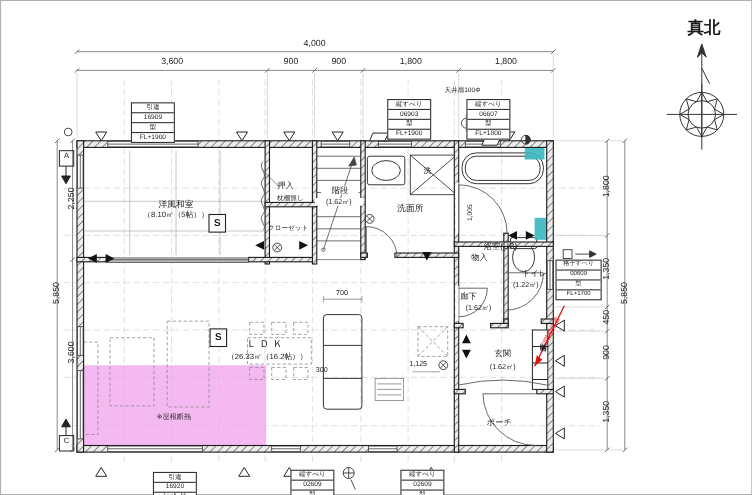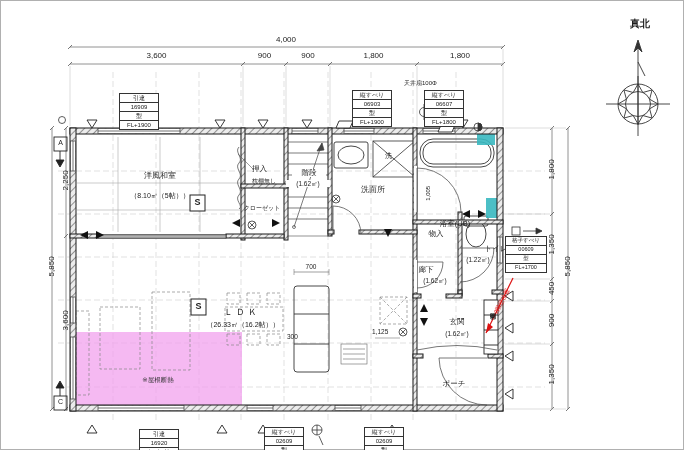--- a/index.html
+++ b/index.html
@@ -354,31 +354,31 @@
 <div class="t c rot" style="left:38px;top:316px;width:56px;">3,600</div>
 <div class="t c rot" style="left:24px;top:262px;width:56px;">5,850</div>
 
 <div class="t c rot" style="left:524px;top:165px;width:56px;">1,800</div>
 <div class="t c rot" style="left:524px;top:240px;width:56px;">1,350</div>
 <div class="t c rot" style="left:524px;top:284px;width:56px;">450</div>
 <div class="t c rot" style="left:524px;top:316px;width:56px;">900</div>
 <div class="t c rot" style="left:524px;top:370px;width:56px;">1,350</div>
 <div class="t c rot" style="left:540px;top:262px;width:56px;">5,850</div>
 
-<div class="t c" style="left:120px;top:172px;width:80px;">洋風和室</div>
+<div class="t c" style="left:120px;top:182px;width:80px;">洋風和室</div>
 <div class="t c" style="left:106px;top:192px;width:108px;font-size:7px;">（8.10㎡（5帖））</div>
 <div class="t" style="left:252px;top:165px;font-size:7.5px;">押入</div>
 <div class="t c" style="left:240px;top:178px;width:48px;font-size:6px;">枕棚無し</div>
 <div class="t c" style="left:236px;top:205px;width:52px;font-size:6px;">クローゼット</div>
 <div class="t c" style="left:292px;top:169px;width:34px;font-size:7.5px;background:#fff;">階段</div>
 <div class="t c" style="left:286px;top:180px;width:44px;font-size:6.5px;background:#fff;">(1.62㎡)</div>
 <div class="t c" style="left:348px;top:186px;width:50px;">洗面所</div>
 <div class="t c" style="left:425px;top:176px;width:60px;font-size:7.5px;margin-top:44px;">浴室(UB)</div>
 <div class="t c" style="left:420px;top:230px;width:32px;font-size:7.5px;">物入</div>
-<div class="t c" style="left:464px;top:245px;width:64px;font-size:7.5px;">トイレ</div>
+<div class="t c" style="left:454px;top:245px;width:64px;font-size:7.5px;">トイレ</div>
 <div class="t c" style="left:455px;top:256px;width:46px;font-size:6.5px;">(1.22㎡)</div>
 <div class="t c" style="left:410px;top:266px;width:32px;font-size:7.5px;">廊下</div>
 <div class="t c" style="left:412px;top:277px;width:46px;font-size:6.5px;">(1.62㎡)</div>
 <div class="t c" style="left:210px;top:308px;width:64px;font-size:9px;letter-spacing:3px;">ＬＤＫ</div>
 <div class="t c" style="left:183px;top:321px;width:120px;font-size:7px;">（26.33㎡（16.2帖））</div>
 <div class="t c" style="left:440px;top:318px;width:34px;font-size:7.5px;">玄関</div>
 <div class="t c" style="left:433px;top:330px;width:48px;font-size:6.5px;">(1.62㎡)</div>
 <div class="t vtxt" style="left:486px;top:308px;font-size:6px;width:10px;height:48px;">玄関収納</div>
 <div class="t c" style="left:436px;top:380px;width:36px;font-size:7.5px;">ポーチ</div>
 
@@ -389,21 +389,21 @@
 <div class="t c" style="left:190px;top:198px;width:15px;font-size:9px;font-weight:bold;">S</div>
 <div class="t c" style="left:191px;top:302px;width:15px;font-size:9px;font-weight:bold;">S</div>
 <div class="t c" style="left:54px;top:139px;width:13px;font-size:7px;">A</div>
 <div class="t c" style="left:54px;top:398px;width:13px;font-size:7px;">C</div>
 
 <div class="t c" style="left:296px;top:263px;width:30px;font-size:6.5px;">700</div>
 <div class="t" style="left:287px;top:333px;font-size:6.5px;">300</div>
 <div class="t" style="left:372px;top:328px;font-size:6.5px;">1,125</div>
 <div class="t c rot" style="left:414px;top:190px;width:28px;font-size:6px;">1,005</div>
 
-<div class="t c" style="left:620px;top:18px;width:40px;font-size:10px;font-weight:bold;">真北</div>
+<div class="t c" style="left:620px;top:18px;width:40px;font-size:15px;font-weight:bold;">真北</div>
 
 <div class="tag" style="left:119px;top:93px;">
   <div>引違</div>
       <div>16909</div>
   <div>型</div>
       <div>FL+1900</div>
 </div>
 <div class="tag" style="left:352px;top:90px;">
   <div>縦すべり</div>
       <div>06903</div>

